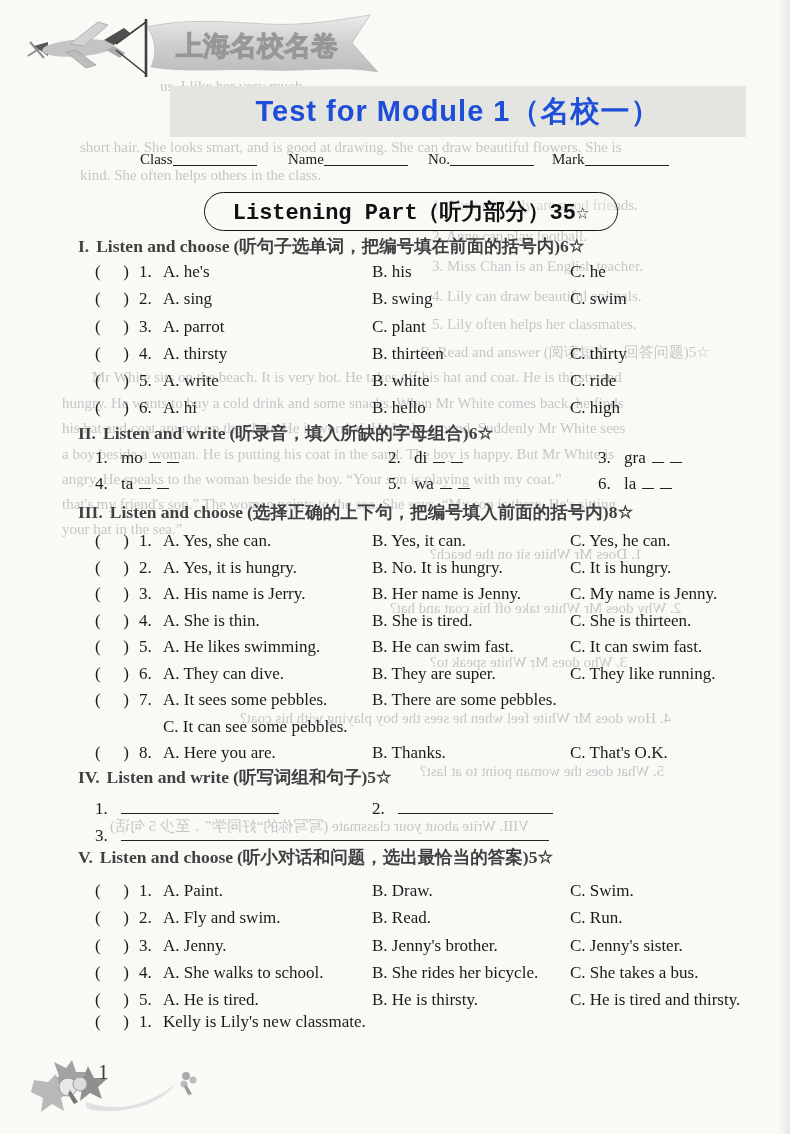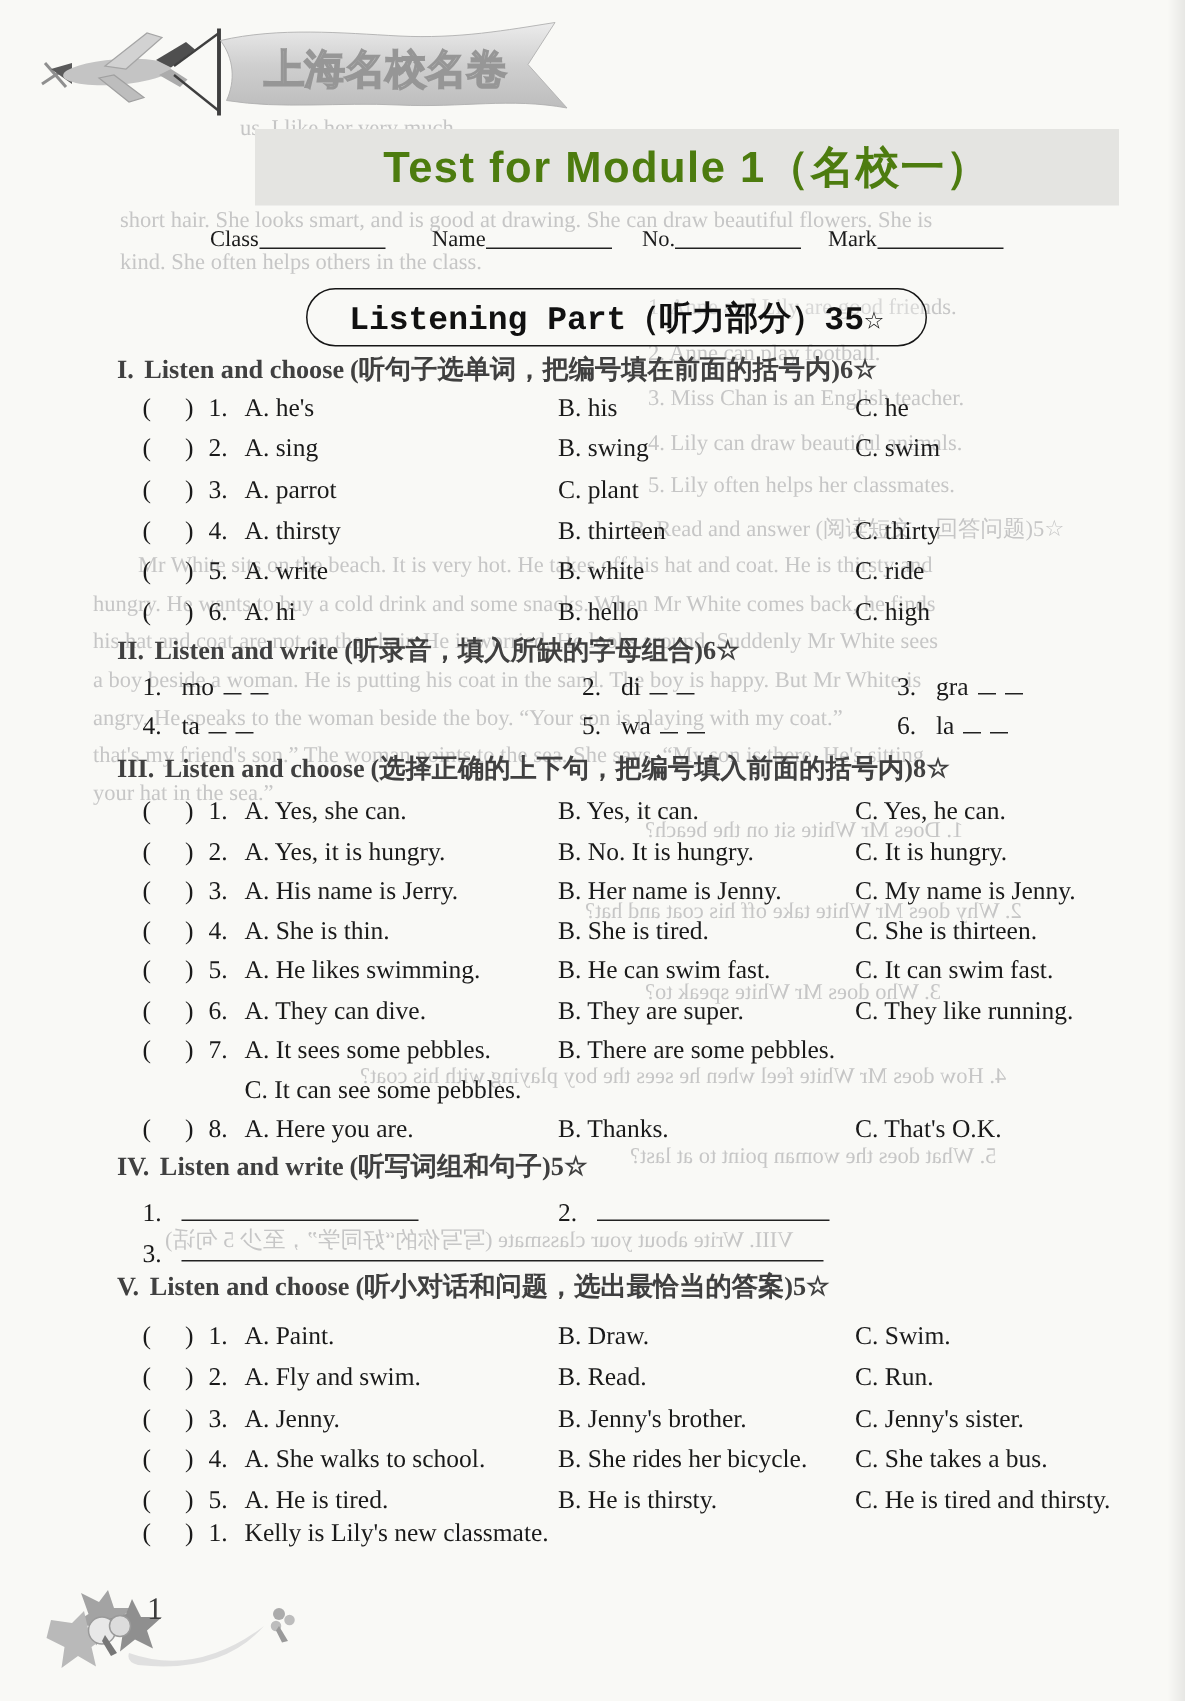--- a/index.html
+++ b/index.html
@@ -9,21 +9,21 @@
   
   .ghost-line{position:absolute;color:#c6c6c6;font-size:15px;white-space:nowrap;z-index:0;}
   .ghost-line.zh{font-size:15px;}
   .mir{transform:scaleX(-1);}
   
   .banner-svg{position:absolute;top:6px;left:14px;width:372px;height:84px;z-index:2;}
   
   .title-band{position:absolute;top:86px;left:170px;width:576px;height:51px;background:#e4e4e1;
               display:flex;align-items:center;justify-content:center;z-index:1;}
   .title-band h1{margin:0;font-family:"Liberation Sans",sans-serif;font-weight:bold;
-                 font-size:29px;letter-spacing:1px;color:#4d7c0f;}
+                 font-size:29px;letter-spacing:1px;color:#1d4ed8;}
   
   .field{position:absolute;top:148px;font-size:15px;white-space:nowrap;z-index:1;}
   .fline{display:inline-block;width:84px;height:17px;border-bottom:1.7px solid #222;margin-bottom:-2px;}
   
   .pill{position:absolute;top:192px;left:204px;width:412px;height:37px;border:1.8px solid #161616;
         border-radius:20px;display:flex;align-items:center;justify-content:center;z-index:1;background:rgba(249,249,246,.35);}
   .pill span{font-family:Liberation Mono, monospace;font-weight:bold;font-size:22px;color:#111;}
   
   .sec{position:absolute;left:78px;right:36px;z-index:1;}
   .sec-head{font-weight:bold;font-size:17.5px;height:24px;line-height:24px;white-space:nowrap;color:#404040;}

